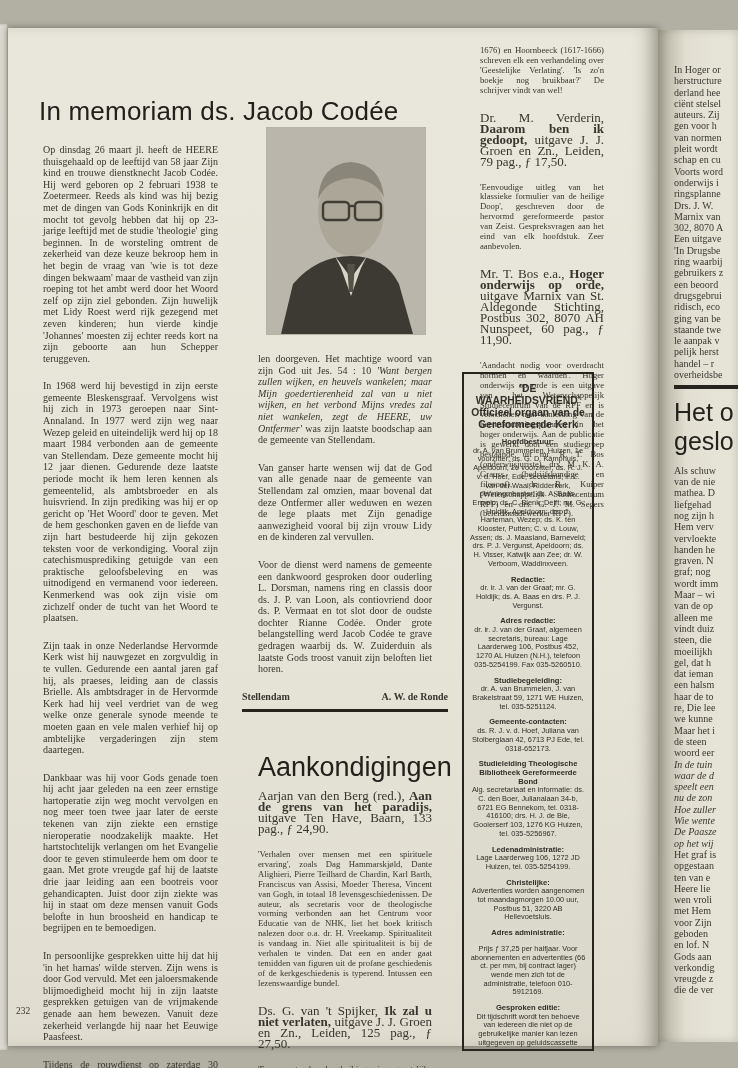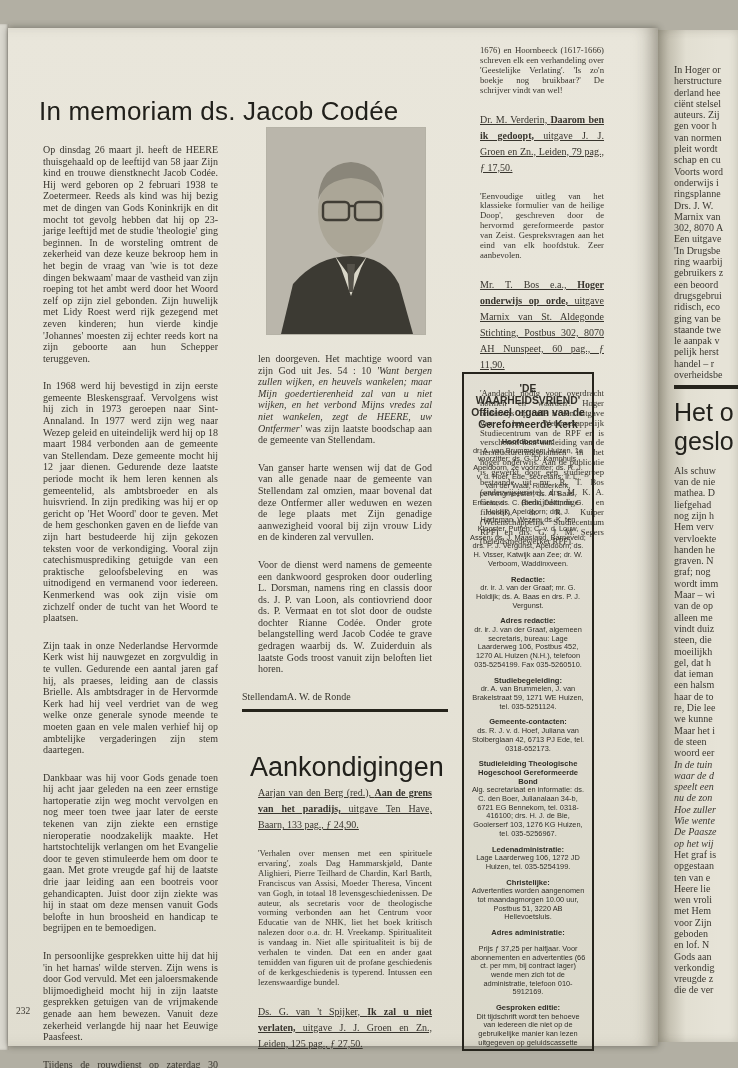--- a/index.html
+++ b/index.html
@@ -16,25 +16,25 @@
   .title{position:absolute;left:31px;top:88px;width:430px;margin:8px;
     font-family:"Liberation Sans",sans-serif;font-weight:400;font-size:26px;
     letter-spacing:.2px;color:#21201b;}
   .col{position:absolute;text-align:justify;font-size:10px;line-height:11.6px;}
   .col p{margin:16px;}
   .col1{left:27px;top:128px;width:207px;}
   .col2{left:242px;top:337px;width:206px;}
   .col3{left:464px;top:46px;width:156px;font-size:8.7px;line-height:9.9px;}
   .photo{position:absolute;left:267px;top:128px;width:158px;height:206px;
     box-shadow:0 0 0 1px #b5b2a6, inset 0 0 14px rgba(40,38,30,.25);}
-  .sig-row{display:flex;margin-top:8px;font-size:10px;}
+  .sig-row{display:flex;justify-content:space-between;margin-top:8px;font-size:10px;font-weight:bold;}
   .heavy-rule{height:3px;background:#26241c;margin-top:7px;}
-  .ann-heading{margin:8px;margin-top:50px;font-family:"Liberation Sans",sans-serif;
+  .ann-heading{margin:16px;margin-top:50px;font-family:"Liberation Sans",sans-serif;
     font-weight:400;font-size:27px;color:#21201b;text-align:left;}
-  .book{margin-top:11px !important;font-size:10px;line-height:16px;text-decoration:underline;}
+  .book{margin-top:11px !important;font-size:13px;line-height:11px;}
   .book b{font-weight:bold;}
   .review{margin-top:2px !important;font-size:8.7px;line-height:9.9px;}
   .quote-italic{font-style:italic;}
   .masthead{position:absolute;left:462px;top:372px;width:132px;height:679px;
     border:2px solid #26241c;box-sizing:border-box;padding:9px 6px;
     font-family:Liberation Sans, sans-serif;font-size:7.4px;line-height:8.7px;
     text-align:center;color:#302e27;background:rgba(70,65,45,.03);overflow:hidden;}
   .mh-main{font-weight:bold;font-size:10.3px;line-height:12px;}
   .mh-sec{margin-top:7px;}
   .mh-title{font-weight:bold;font-size:7.6px;}
@@ -125,21 +125,21 @@
     </div>
     <div class="mh-sec">
       <div class="mh-title">Studiebegeleiding:</div>
       <div>dr. A. van Brummelen, J. van Brakelstraat 59, 1271 WE Huizen, tel. 035-5251124.</div>
     </div>
     <div class="mh-sec">
       <div class="mh-title">Gemeente-contacten:</div>
       <div>ds. R. J. v. d. Hoef, Juliana van Stolberglaan 42, 6713 PJ Ede, tel. 0318-652173.</div>
     </div>
     <div class="mh-sec">
-      <div class="mh-title">Studieleiding Theologische Hogeschool Gereformeerde Bond</div>
+      <div class="mh-title">Studieleiding Theologische Bibliotheek Gereformeerde Bond</div>
       <div>Alg. secretariaat en informatie: ds. C. den Boer, Julianalaan 34-b, 6721 EG Bennekom, tel. 0318-416100; drs. H. J. de Bie, Gooierserf 103, 1276 KG Huizen, tel. 035-5256967.</div>
     </div>
     <div class="mh-sec">
       <div class="mh-title">Ledenadministratie:</div>
       <div>Lage Laarderweg 106, 1272 JD Huizen, tel. 035-5254199.</div>
     </div>
     <div class="mh-sec">
       <div class="mh-title">Christelijke:</div>
       <div>Advertenties worden aangenomen tot maandagmorgen 10.00 uur, Postbus 51, 3220 AB Hellevoetsluis.</div>
     </div>

